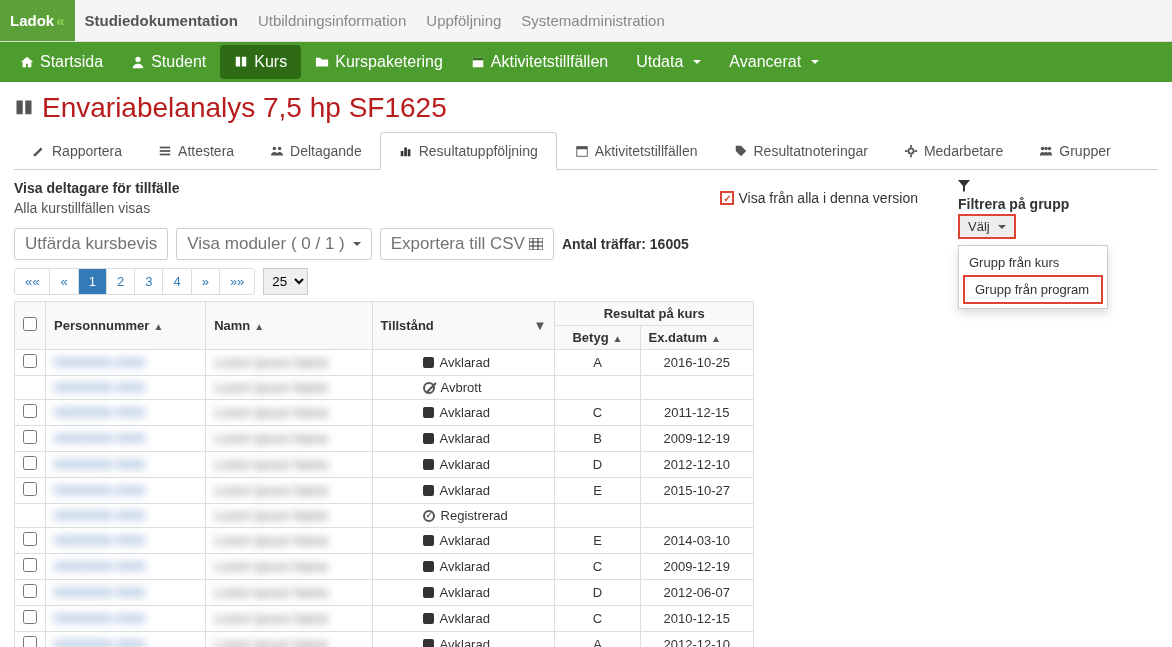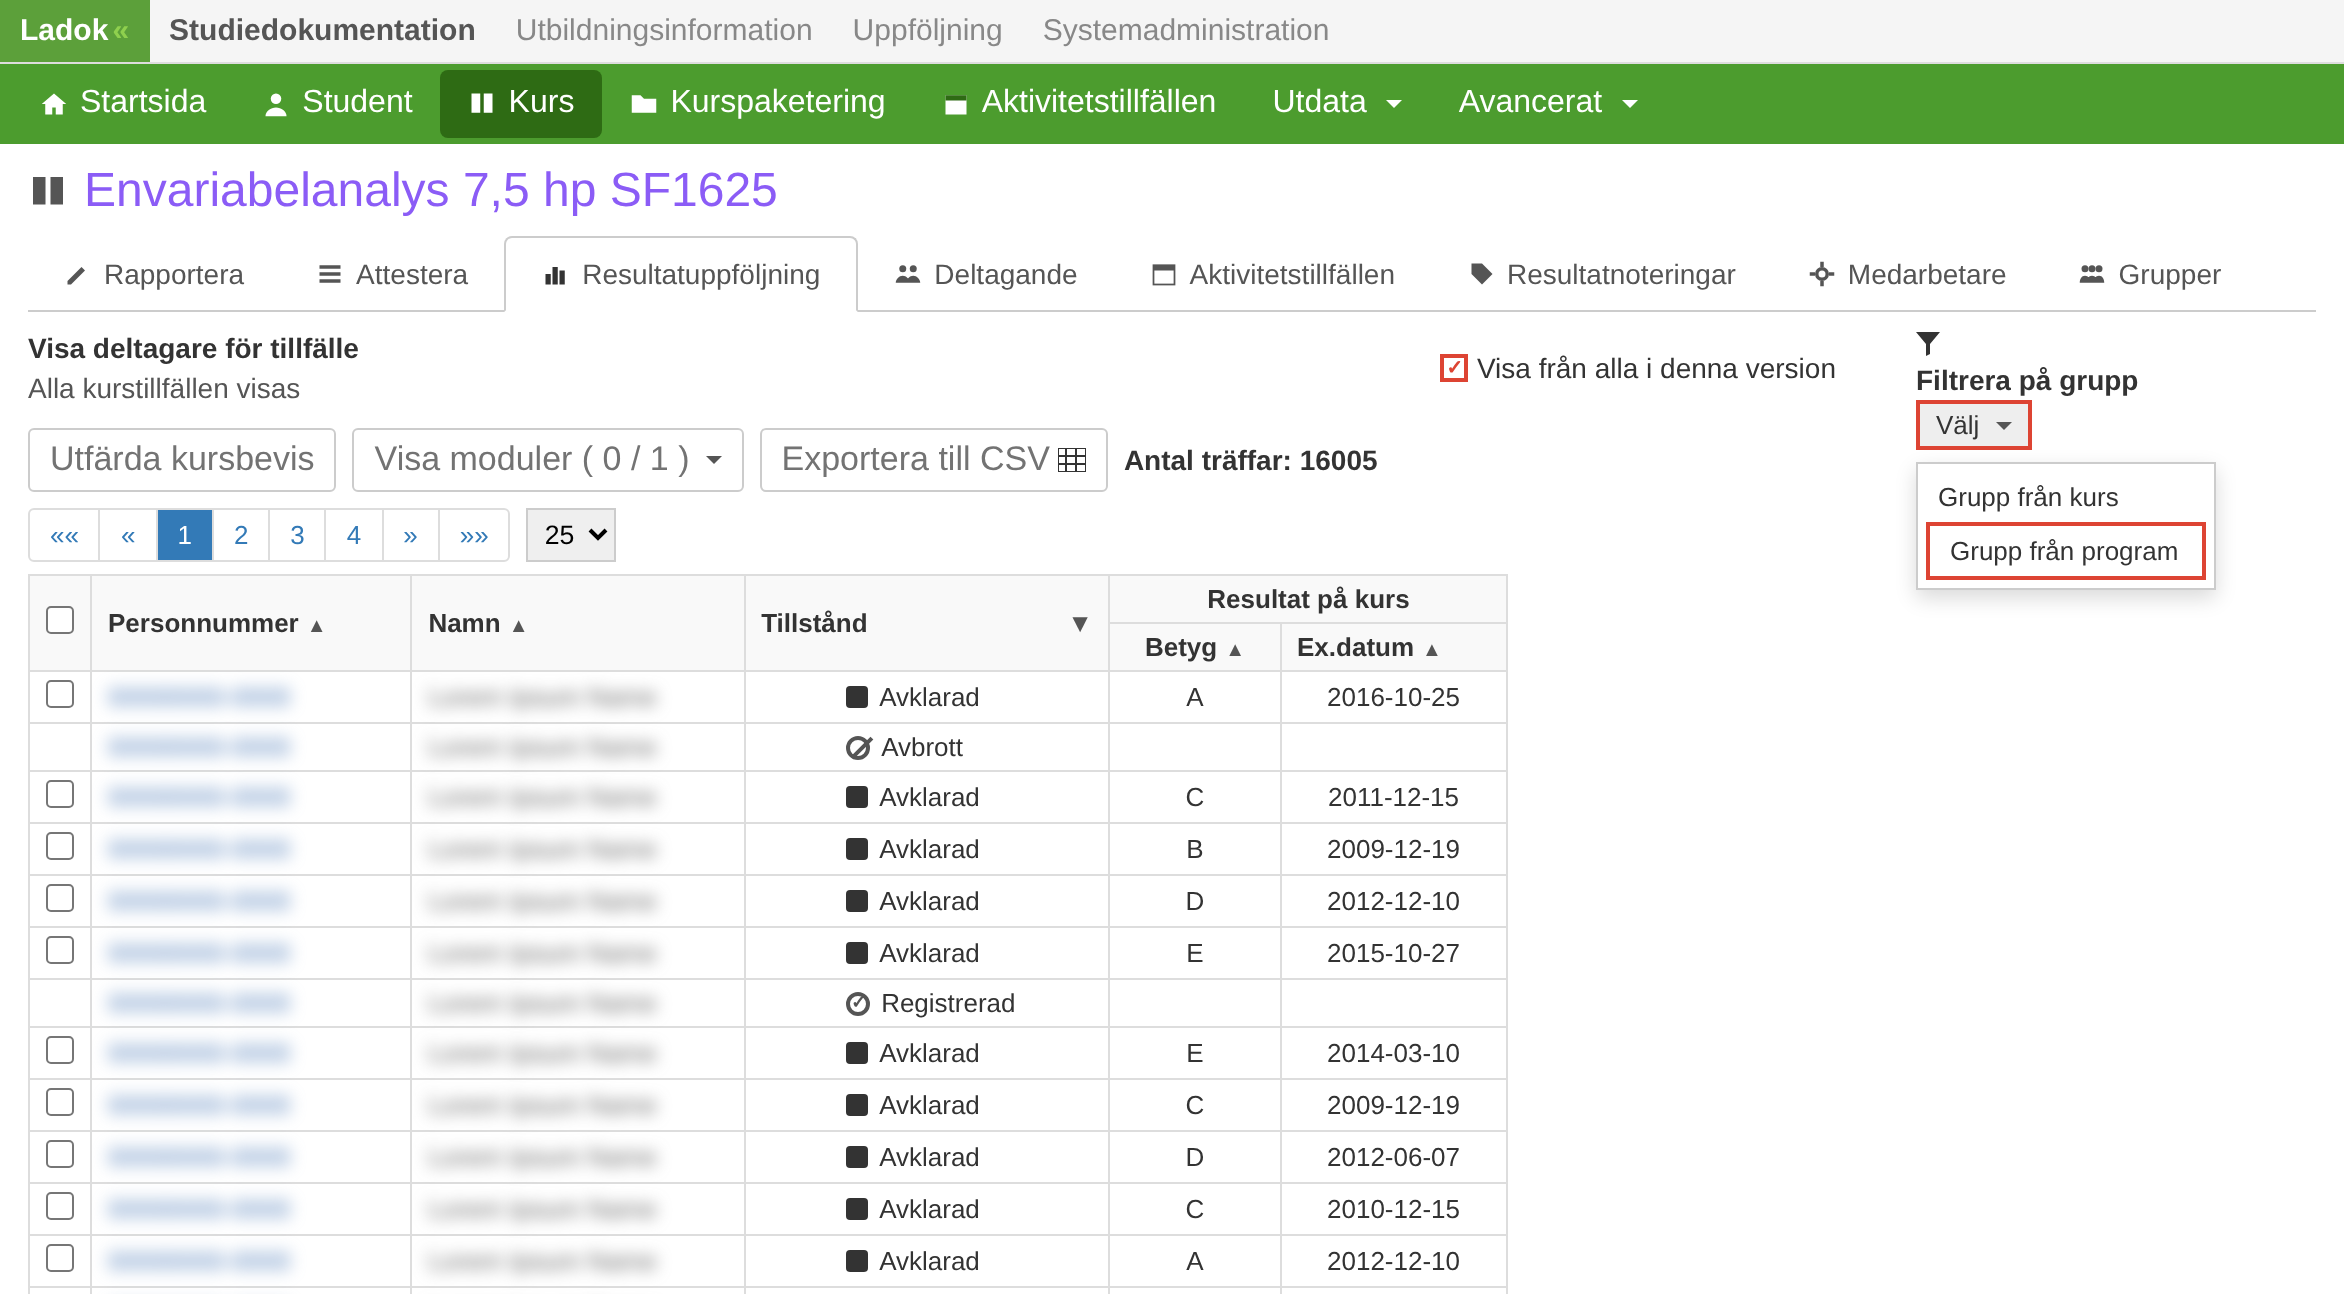--- a/index.html
+++ b/index.html
@@ -1,29 +1,29 @@
 <!DOCTYPE html>
 <html><head>
 <meta charset="utf-8">
 <style>
 * { box-sizing: border-box; margin: 0; padding: 0; }
 body { font-family: "Helvetica Neue", Helvetica, Arial, sans-serif; font-size: 14px; color: #333; background: #fff; width: 1172px; }
-.topbar { background: #f5f5f5; border-bottom: 1px solid #ddd; display: flex; align-items: stretch; height: 32px; }
+.topbar { background: #f5f5f5; border-bottom: 1px solid #ddd; display: flex; align-items: stretch; height: 42px; }
 .logo { background: #5ca03a; color: #fff; font-weight: bold; padding: 4px 10px; display: flex; align-items: center; font-size: 15px; }
 .logo .chev { color: #8fd04e; margin-left: 2px; font-weight: bold; }
 .toptab { padding: 4px 10px; color: #888; font-size: 15px; display: flex; align-items: center; cursor: pointer; }
 .toptab.active { color: #555; font-weight: bold; background: #f5f5f5; }
 .greenbar { background: #4c9c2e; display: flex; align-items: center; padding: 0 6px; height: 40px; }
 .gitem { color: #fff; padding: 8px 14px; display: flex; align-items: center; gap: 6px; cursor: pointer; font-size: 16px; }
 .gitem.active { background: #2e6b14; border-radius: 4px; }
 .gitem .ic { width: 14px; height: 14px; display: inline-block; }
 .caret { display: inline-block; width: 0; height: 0; border-left: 4px solid transparent; border-right: 4px solid transparent; border-top: 4px solid #fff; margin-left: 4px; vertical-align: middle; }
 .caret-dark { border-top-color: #555; }
 .page { padding: 10px 14px; }
-.ptitle { font-size: 24px; color: #8b5cf6; display: flex; align-items: center; gap: 8px; margin-bottom: 8px; }
+.ptitle { font-size: 28px; color: #b91c1c; display: flex; align-items: center; gap: 8px; margin-bottom: 8px; }
 .tabs { display: flex; border-bottom: 1px solid #ccc; gap: 0; }
 .tab { padding: 10px 18px; color: #555; display: flex; align-items: center; gap: 6px; cursor: pointer; font-size: 14px; }
 .tab.active { border: 1px solid #ccc; border-bottom: 1px solid #fff; margin-bottom: -1px; border-radius: 4px 4px 0 0; background: #fff; }
 .content { display: flex; padding-top: 10px; position: relative; }
 .left { flex: 1; }
 .subhead { font-weight: bold; margin-bottom: 4px; }
 .subtext { color: #555; margin-bottom: 12px; }
 .toolbar { display: flex; align-items: center; gap: 8px; margin-bottom: 4px; flex-wrap: wrap; }
 .btn { border: 1px solid #ccc; background: #fff; padding: 5px 10px; border-radius: 3px; font-size: 17px; cursor: pointer; display: inline-flex; align-items: center; gap: 4px; color: #737373; }
 .hits { font-weight: bold; font-size: 14px; }
@@ -131,35 +131,35 @@
       <span>Rapportera</span>
     </div>
     <div class="tab">
       <svg width="14" height="14" viewBox="0 0 16 16" fill="#555">
           <rect x="2" y="3" width="12" height="2"></rect>
           <rect x="2" y="7" width="12" height="2"></rect>
           <rect x="2" y="11" width="12" height="2"></rect>
         </svg>
       <span>Attestera</span>
     </div>
+    <div class="tab">
+      <svg width="14" height="14" viewBox="0 0 16 16" fill="#555">
+          <circle cx="5" cy="5" r="2"></circle>
+          <circle cx="11" cy="5" r="2"></circle>
+          <path d="M1 13c0-2 2-4 4-4s4 2 4 4zM7 13c0-2 2-4 4-4s4 2 4 4z"></path>
+        </svg>
+      <span>Deltagande</span>
+    </div>
     <div class="tab active">
       <svg width="14" height="14" viewBox="0 0 16 16" fill="#333">
           <rect x="2" y="8" width="3" height="6"></rect>
           <rect x="6" y="4" width="3" height="10"></rect>
           <rect x="10" y="6" width="3" height="8"></rect>
         </svg>
       <span>Resultatuppföljning</span>
-    </div>
-    <div class="tab">
-      <svg width="14" height="14" viewBox="0 0 16 16" fill="#555">
-          <circle cx="5" cy="5" r="2"></circle>
-          <circle cx="11" cy="5" r="2"></circle>
-          <path d="M1 13c0-2 2-4 4-4s4 2 4 4zM7 13c0-2 2-4 4-4s4 2 4 4z"></path>
-        </svg>
-      <span>Deltagande</span>
     </div>
     <div class="tab">
       <svg width="14" height="14" viewBox="0 0 16 16" fill="#555">
           <rect x="2" y="3" width="12" height="11" fill="none" stroke="#555"></rect>
           <rect x="2" y="3" width="12" height="3"></rect>
         </svg>
       <span>Aktivitetstillfällen</span>
     </div>
     <div class="tab">
       <svg width="14" height="14" viewBox="0 0 16 16" fill="#555">

